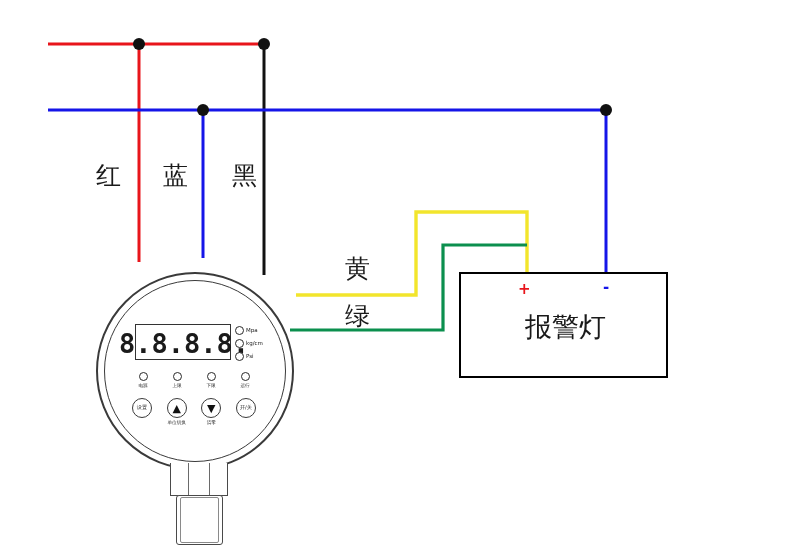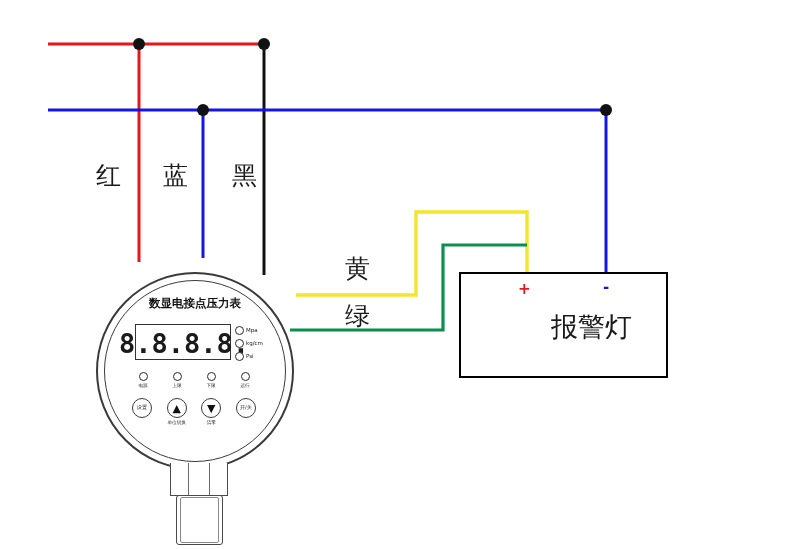--- a/index.html
+++ b/index.html
@@ -54,21 +54,20 @@
     left: 0;
     top: 0;
     width: 209px;
     height: 106px;
     display: flex;
     align-items: center;
     justify-content: center;
     font-family: "DejaVu Sans", sans-serif;
     font-size: 27px;
     color: #1a1a1a;
-    margin-left: 26px;
   }
   .terminal-sign {
     position: absolute;
     font-family: "DejaVu Sans", sans-serif;
     font-size: 15px;
     font-weight: bold;
     line-height: 1;
   }
   #terminal-plus {
     left: 518px;
@@ -324,21 +323,20 @@
   </div>
   <div class="terminal-sign" id="terminal-plus">+</div>
   <div class="terminal-sign" id="terminal-minus">-</div>
 
   <div id="gauge">
     <div class="gauge-ring" id="gauge-ring-outer"></div>
     <div class="gauge-ring" id="gauge-ring-inner"></div>
 
     <div id="gauge-face">
 
-      <div id="gauge-title">数显电接点压力表</div>
 
       <div id="lcd-display">
         <div id="lcd-digits">8.8.8.8.</div>
       </div>
 
       <div id="unit-indicators">
         <div class="unit-row">
           <div class="unit-led"></div>
           <div class="unit-text">Mpa</div>
         </div>

